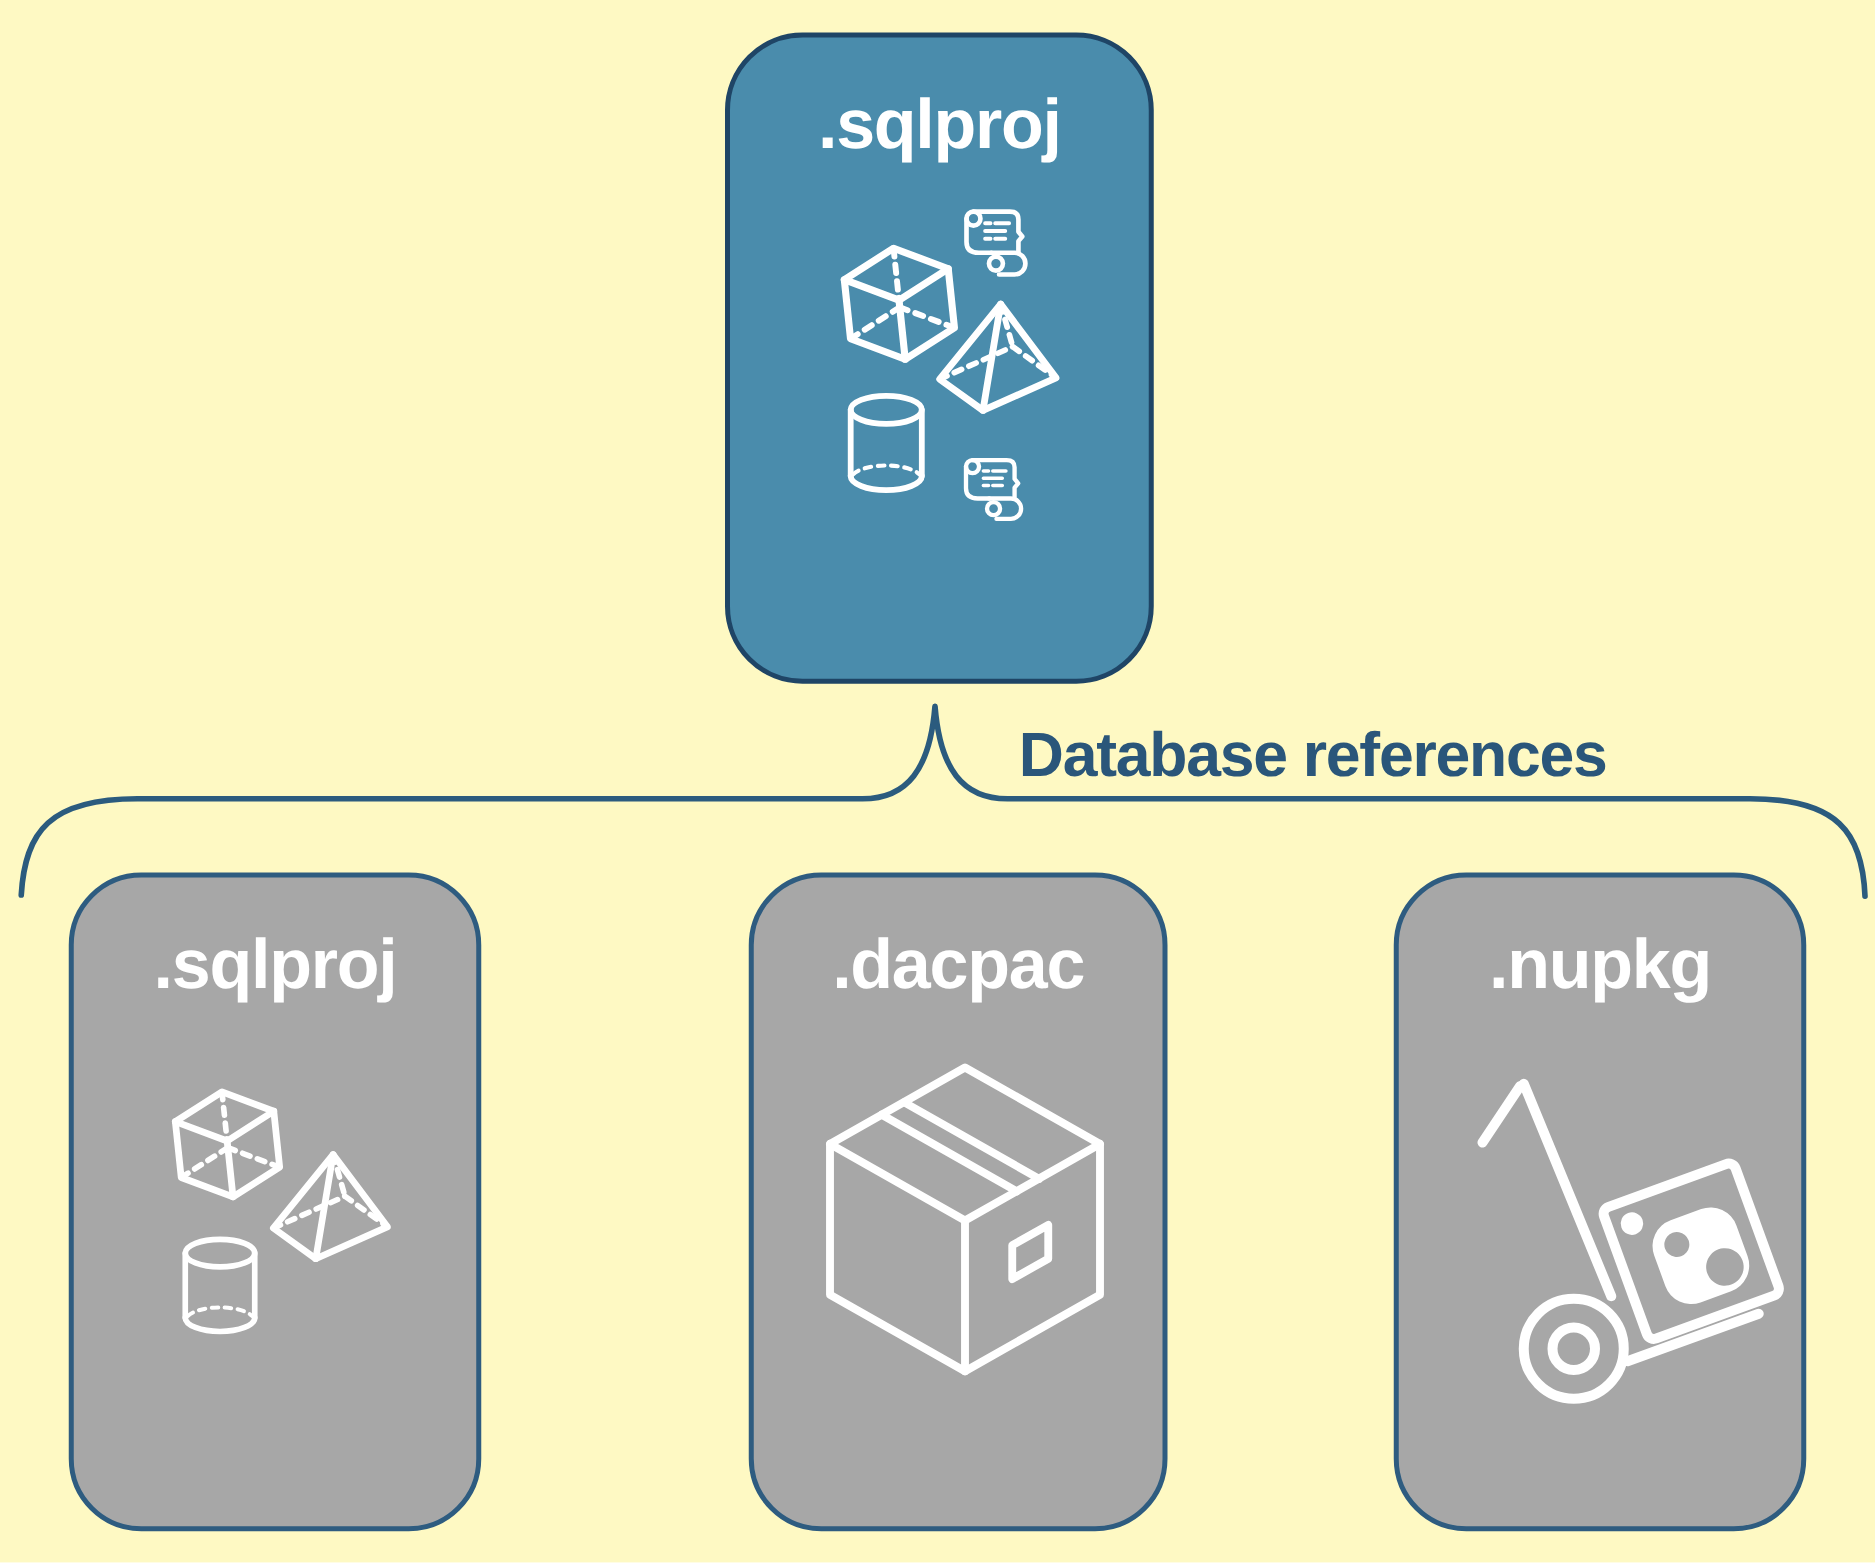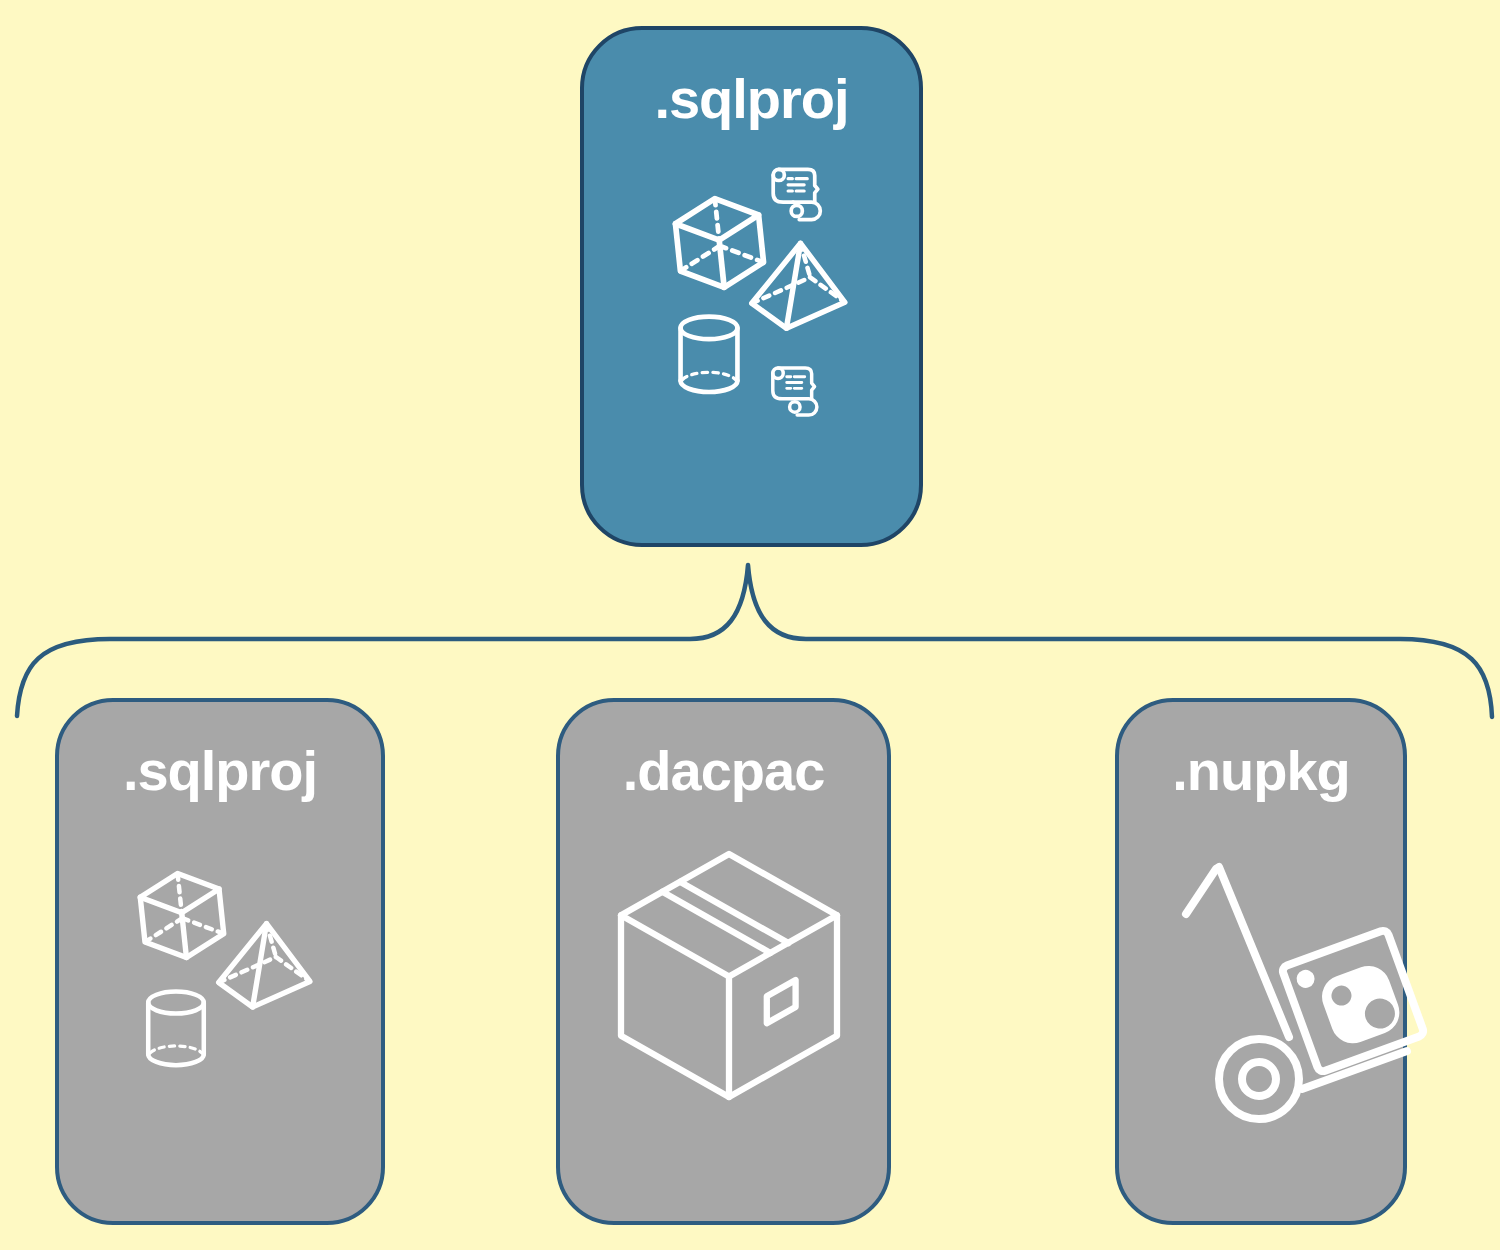--- a/index.html
+++ b/index.html
@@ -4,22 +4,22 @@
 <style>
   html,body{margin:0;padding:0;background:#fff;}
   #canvas{position:relative;width:1500px;height:1250px;background:#fef9c3;overflow:hidden;
           font-family:"Liberation Sans", sans-serif;}
   .card{position:absolute;box-sizing:border-box;color:#fff;}
   .card-root{left:580px;top:26px;width:343px;height:521px;border-radius:62px;
              background:var(--root-fill,#4A8CAC);border:4px solid var(--root-border,#1F4566);}
   .card-child{top:698px;height:527px;border-radius:58px;
               background:var(--child-fill,#A7A7A7);border:4px solid var(--child-border,#2E5C80);}
   .card-child.c0{left:55px;width:330px;}
-  .card-child.c1{left:556px;width:335px;}
-  .card-child.c2{left:1115px;width:292px;}
+  .card-child.c1{left:599px;width:335px;}
+  .card-child.c2{left:1115px;width:330px;}
   .card-title{position:absolute;left:0;right:0;top:36px;text-align:center;
               font-size:56px;font-weight:bold;letter-spacing:-1px;color:#fff;}
   .icon{position:absolute;color:#fff;}
   .icon svg{display:block;width:100%;height:100%;}
   .stroke{fill:none;stroke:currentColor;stroke-linecap:round;stroke-linejoin:round;}
   #brace{position:absolute;left:0;top:540px;width:1500px;height:200px;}
   #connector-label{position:absolute;left:815px;top:575px;font-size:50px;font-weight:bold;
                    letter-spacing:-1px;color:var(--connector-text,#2A567A);white-space:nowrap;}
 </style>
 </head>
@@ -103,20 +103,21 @@
       <svg viewBox="0 0 100 100">
           <use href="#def-scroll"></use>
         </svg>
       </div>
   </div>
 
   <svg id="brace" viewBox="0 0 1500 200">
     <path fill="none" stroke="var(--connector,#2B5B7E)" stroke-width="4.5" stroke-linecap="round" stroke-linejoin="round" d="M17 176 C20 125, 40 99, 110 99 L690 99 C726 99, 744 75, 748 25
              C752 75, 770 99, 806 99 L1400 99 C1470 99, 1490 126, 1492 177"></path>
   </svg>
+  <div id="connector-label">Database references</div>
 
   <div class="card card-child c0">
     <div class="card-title">.sqlproj</div>
     <div class="icon" style="left:78px;top:164px;width:90px;height:99px;transform:rotate(-6deg)">
       <svg viewBox="0 0 100 110">
           <use href="#def-cube"></use>
         </svg>
       </div>
     <div class="icon" style="left:155px;top:218px;width:100px;height:90px;transform:rotate(-4deg)">
       <svg viewBox="0 0 112 100">

